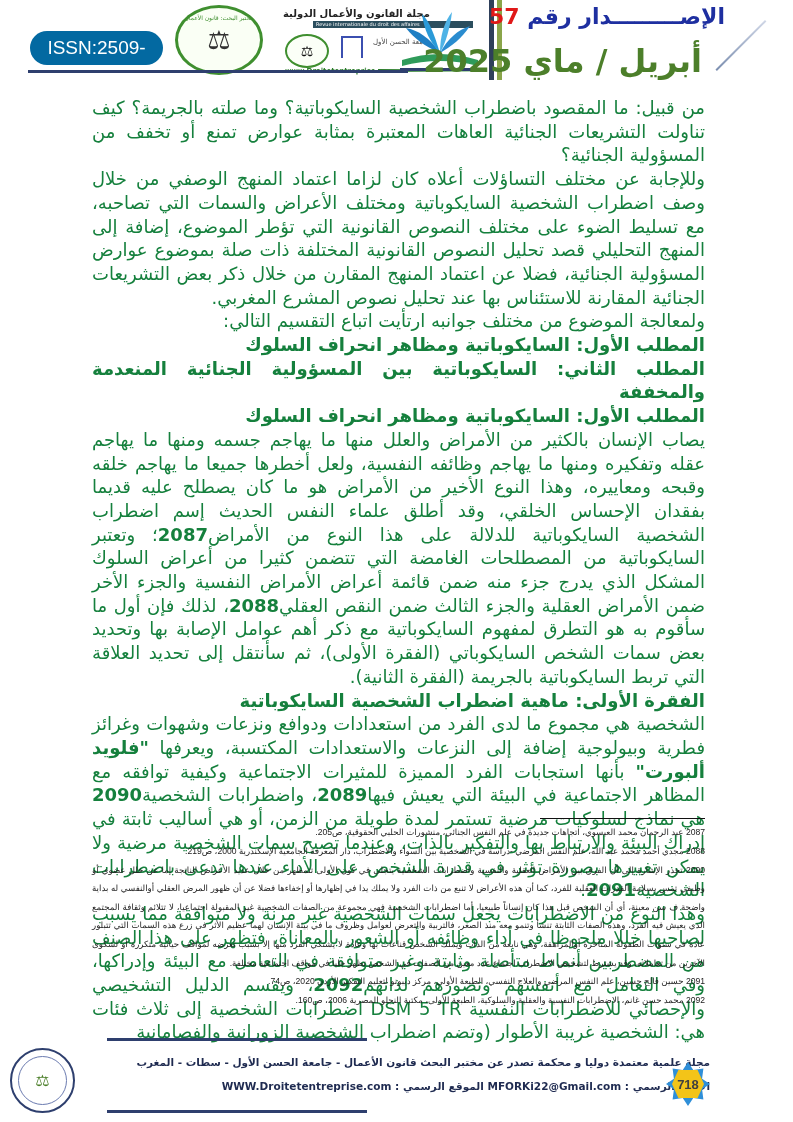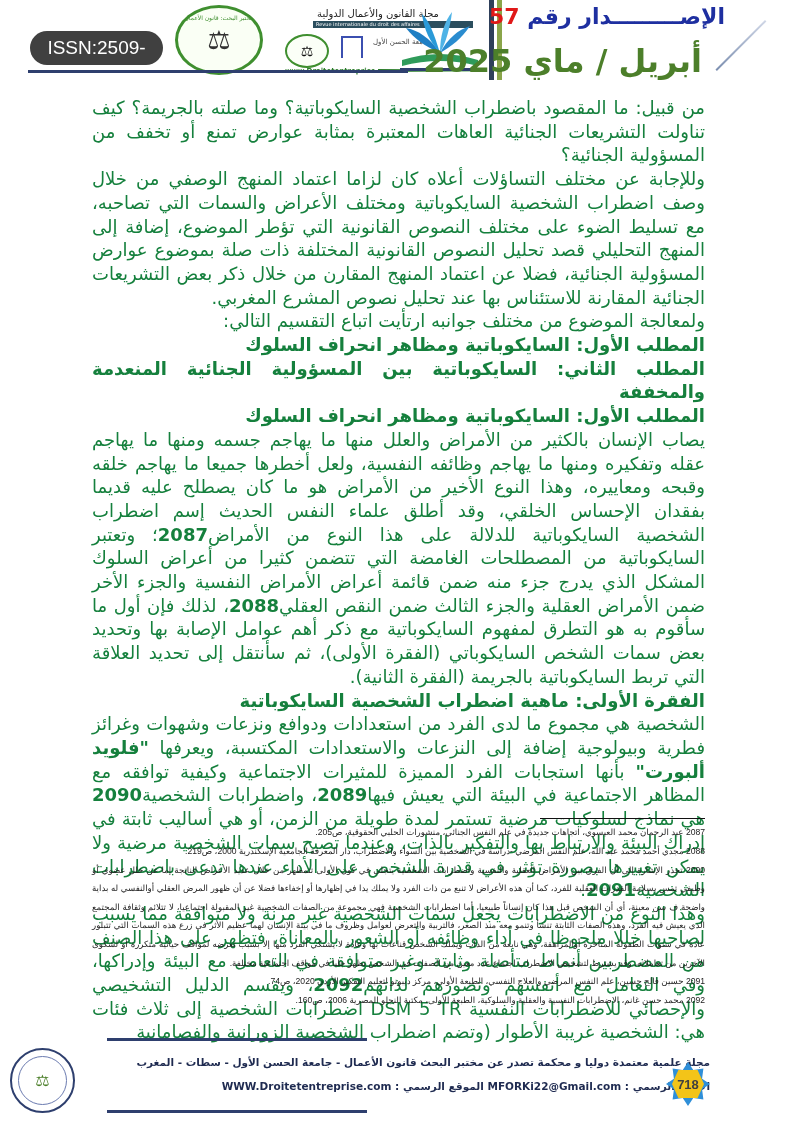--- a/index.html
+++ b/index.html
@@ -1,25 +1,25 @@
 <!DOCTYPE html>
 <html><head>
 <meta charset="utf-8">
 <style>
   html, body { margin:0; padding:0; background:#ffffff; }
   body { width:793px; height:1122px; position:relative; overflow:hidden; font-family:"DejaVu Sans", sans-serif; color:#111; }
 
   
   .hdr { position:absolute; left:0; top:0; width:793px; height:80px; }
-  .issn { position:absolute; left:30px; top:31px; width:133px; height:34px; background:#404040; border-radius:17px; color:#fff; font-family:"Liberation Sans", sans-serif; font-size:19px; line-height:34px; text-align:center; font-weight:normal; }
+  .issn { position:absolute; left:30px; top:31px; width:133px; height:34px; background:#0369a1; border-radius:17px; color:#fff; font-family:"Liberation Sans", sans-serif; font-size:19px; line-height:34px; text-align:center; font-weight:normal; }
   .seal1 { position:absolute; left:175px; top:5px; width:88px; height:70px; border-radius:50%; border:3px solid #3f8f2f; box-sizing:border-box; background:#fafff5; display:flex; align-items:center; justify-content:center; }
   .seal1 .scale { font-size:26px; color:#333; }
   .seal1 .ring { position:absolute; font-size:6px; color:#3f8f2f; top:6px; width:100%; text-align:center; }
   .journal-block { position:absolute; left:283px; top:8px; width:190px; height:66px; }
-  .journal-title { font-size:10px; color:#222; text-align:center; direction:rtl; font-weight:normal; white-space:nowrap; }
+  .journal-title { font-size:10px; color:#222; text-align:left; direction:rtl; font-weight:bold; white-space:nowrap; }
   .journal-sub { margin-top:2px; margin-left:30px; height:7px; background:#2b4e5e; color:#fff; font-size:5px; line-height:7px; padding-left:3px; overflow:hidden; white-space:nowrap; }
   .mini-seal { position:absolute; left:2px; top:26px; width:44px; height:34px; border-radius:50%; border:2px solid #3f8f2f; box-sizing:border-box; background:#fbfff7; font-size:14px; text-align:center; line-height:30px; }
   .mini-logo { position:absolute; left:58px; top:28px; width:22px; height:22px; border:2px solid #3b4fb0; border-bottom:none; box-sizing:border-box; }
   .univ { position:absolute; left:90px; top:30px; font-size:7px; color:#444; direction:rtl; white-space:nowrap; }
   .j-url { position:absolute; left:2px; top:59px; font-size:7px; color:#2b7c2b; font-weight:bold; white-space:nowrap; }
   .j-green-stripe { position:absolute; left:95px; top:61px; width:100px; height:3px; background:linear-gradient(90deg,#2b7c2b,#bfe0bf); }
   .book { position:absolute; left:400px; top:8px; width:80px; height:65px; }
   .vbar1 { position:absolute; left:489px; top:0; width:5px; height:80px; background:#2e3f5a; }
   .vbar2 { position:absolute; left:497px; top:0; width:5px; height:80px; background:#8aa54a; }
   .issue-line { position:absolute; left:520px; top:4px; width:205px; direction:rtl; text-align:center; font-family:"DejaVu Sans", sans-serif; font-weight:bold; font-size:22px; color:#1e2fa0; white-space:nowrap; }

